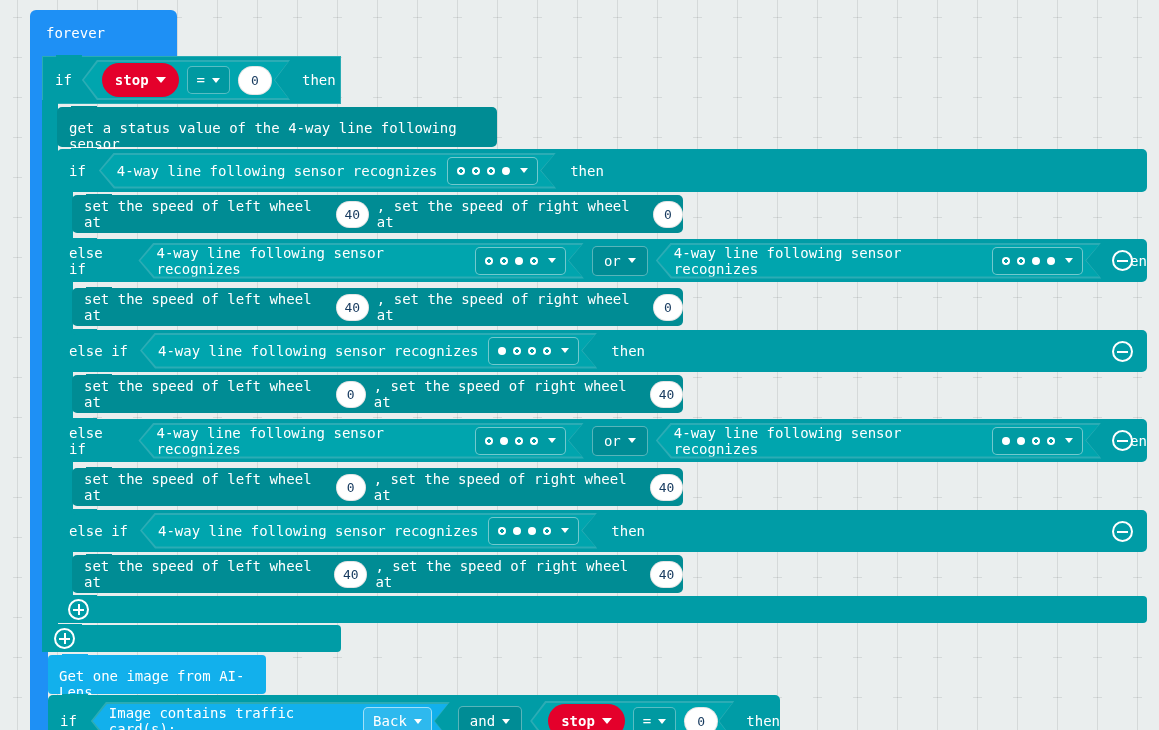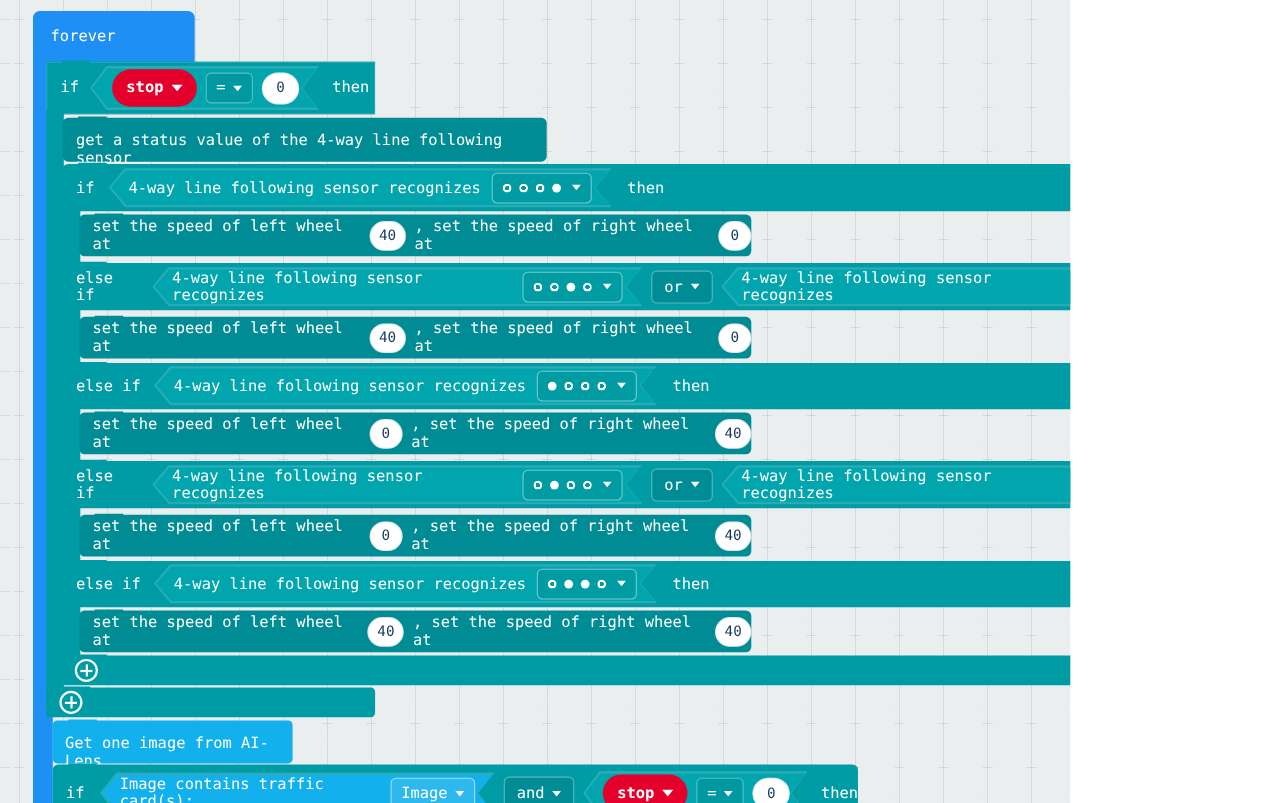--- a/index.html
+++ b/index.html
@@ -4,21 +4,21 @@
 <style>
   * { box-sizing: border-box; }
   html, body {
     margin: 0; padding: 0;
     width: 1159px; height: 730px;
     overflow: hidden;
     font-family: "DejaVu Sans Mono", "Liberation Mono", monospace;
   }
   #canvas {
     position: relative;
-    width: 973px; height: 730px;
+    width: 1159px; height: 730px;
     background-color: #eaeeee;
     background-image:
       linear-gradient(to right, rgba(0,0,0,0.10) 1px, transparent 1px),
       linear-gradient(to bottom, rgba(0,0,0,0.10) 1px, transparent 1px);
     background-size: 40px 40px, 40px 40px;
     background-position: 18px 36px, 18px 36px;
     overflow: hidden;
   }
   
   #canvas::before {
@@ -413,21 +413,21 @@
 
   <div class="abs" style="left:48px; top:695px; width:732px; height:45px; background:#009ca6; border-radius:5px; z-index:5;">
     <div class="notch" style="background:#009ca6;"></div>
     <div class="row" style="position:absolute; left:12px; top:9px; height:34px; align-items:center;">
       <span class="lbl">if</span>
       <span class="hexwrap" style="margin-left:16px;">
         <span class="hex" style="height:34px; padding:0 16px; background:#12b0ec;">
           <span class="row" style="align-items:center;">
             <span class="lbl">Image contains traffic card(s):</span>
             <span class="dd" style="margin-left:9px; background:rgba(255,255,255,0.12); border-color:rgba(255,255,255,0.55);">
-              <span>Image</span>
+              <span>Back</span>
               <i class="caret sm"></i>
             </span>
           </span>
         </span>
       </span>
       <span class="dd or" style="margin-left:10px;">
         <span>and</span>
         <i class="caret sm"></i>
       </span>
       <span class="hexwrap" style="margin-left:10px;">

